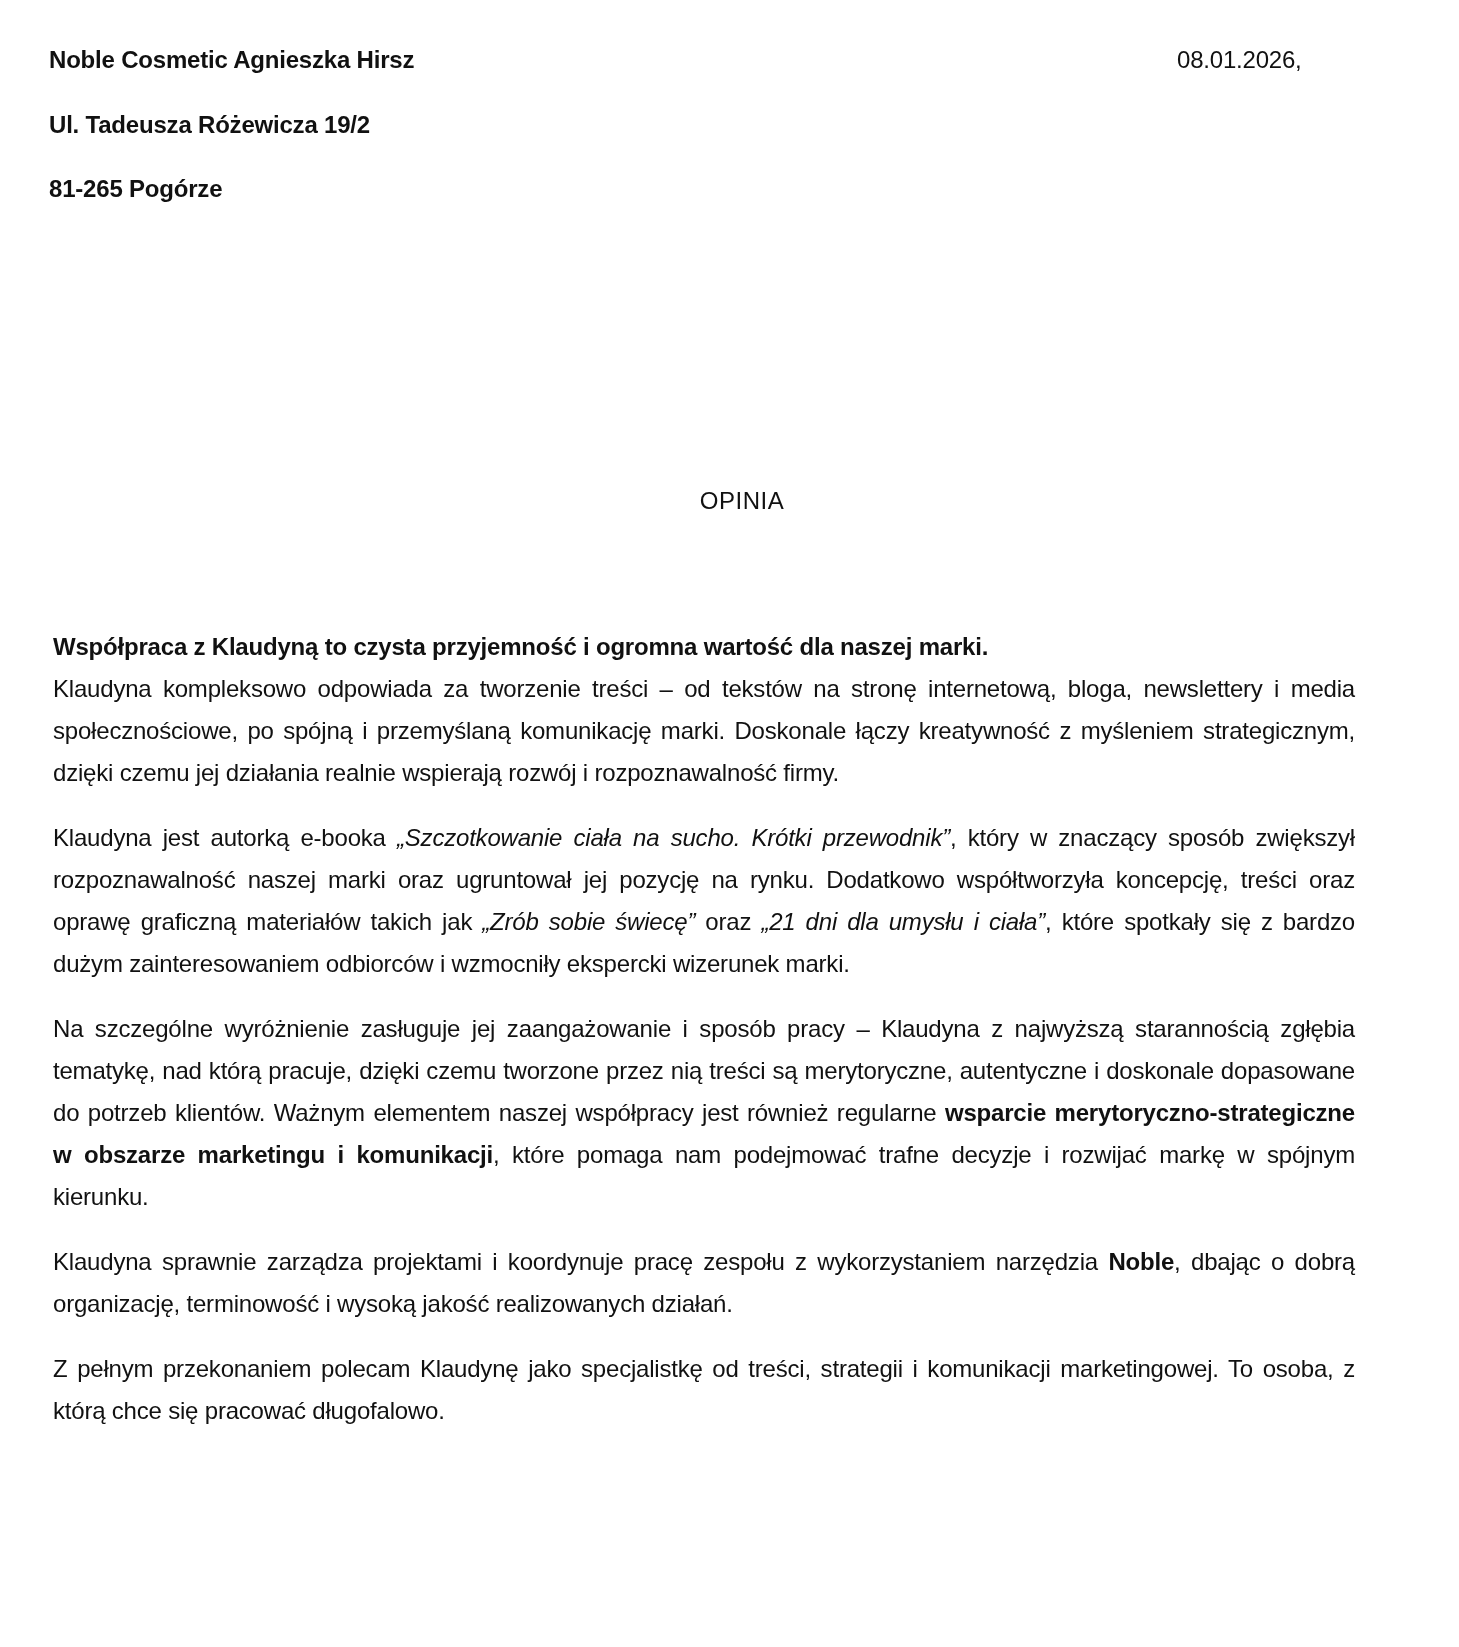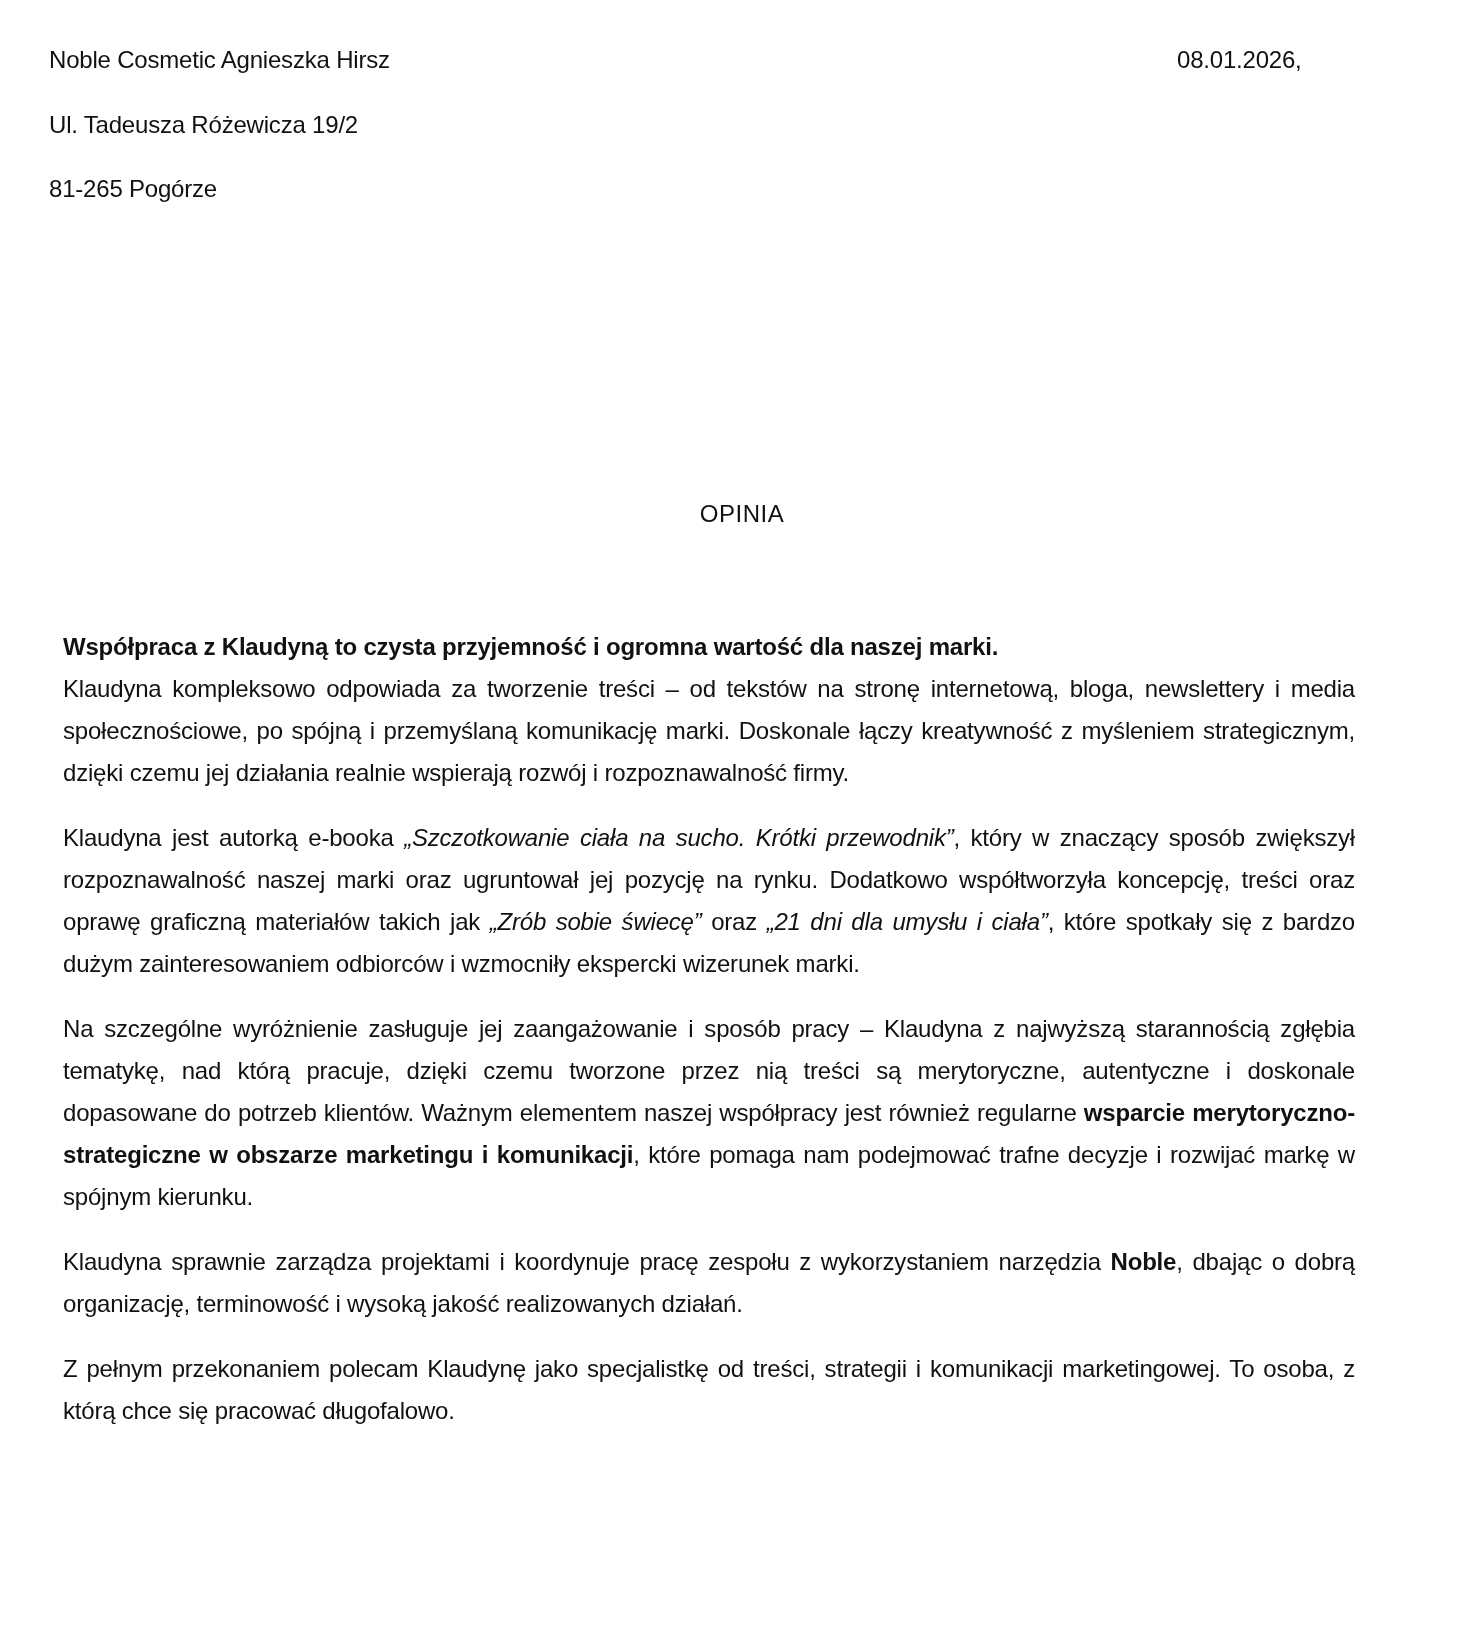--- a/index.html
+++ b/index.html
@@ -21,45 +21,46 @@
       position: absolute;
       left: 49px;
       top: 0;
       width: 1306px;
     }
     .header-line {
       position: absolute;
       left: 0;
       white-space: nowrap;
       line-height: 30px;
+      font-weight: bold;
     }
     .date {
       position: absolute;
       left: 1128px;
       top: 45px;
       white-space: pre;
       line-height: 30px;
     }
     .title {
       position: absolute;
       left: 0;
       width: 1386px;
-      top: 499px;
+      top: 486px;
       text-align: center;
       line-height: 30px;
       letter-spacing: 0.5px;
     }
     .body-text {
       position: absolute;
       left: 0;
       top: 626px;
       width: 1306px;
     }
     .para {
-      margin: 0 0 23px 14px;
+      margin: 0 0 23px 4px;
       line-height: 42px;
       text-align: justify;
     }
     .para.first {
       margin-bottom: 23px;
     }
     .lead {
       font-weight: bold;
       display: block;
       text-align: left;

